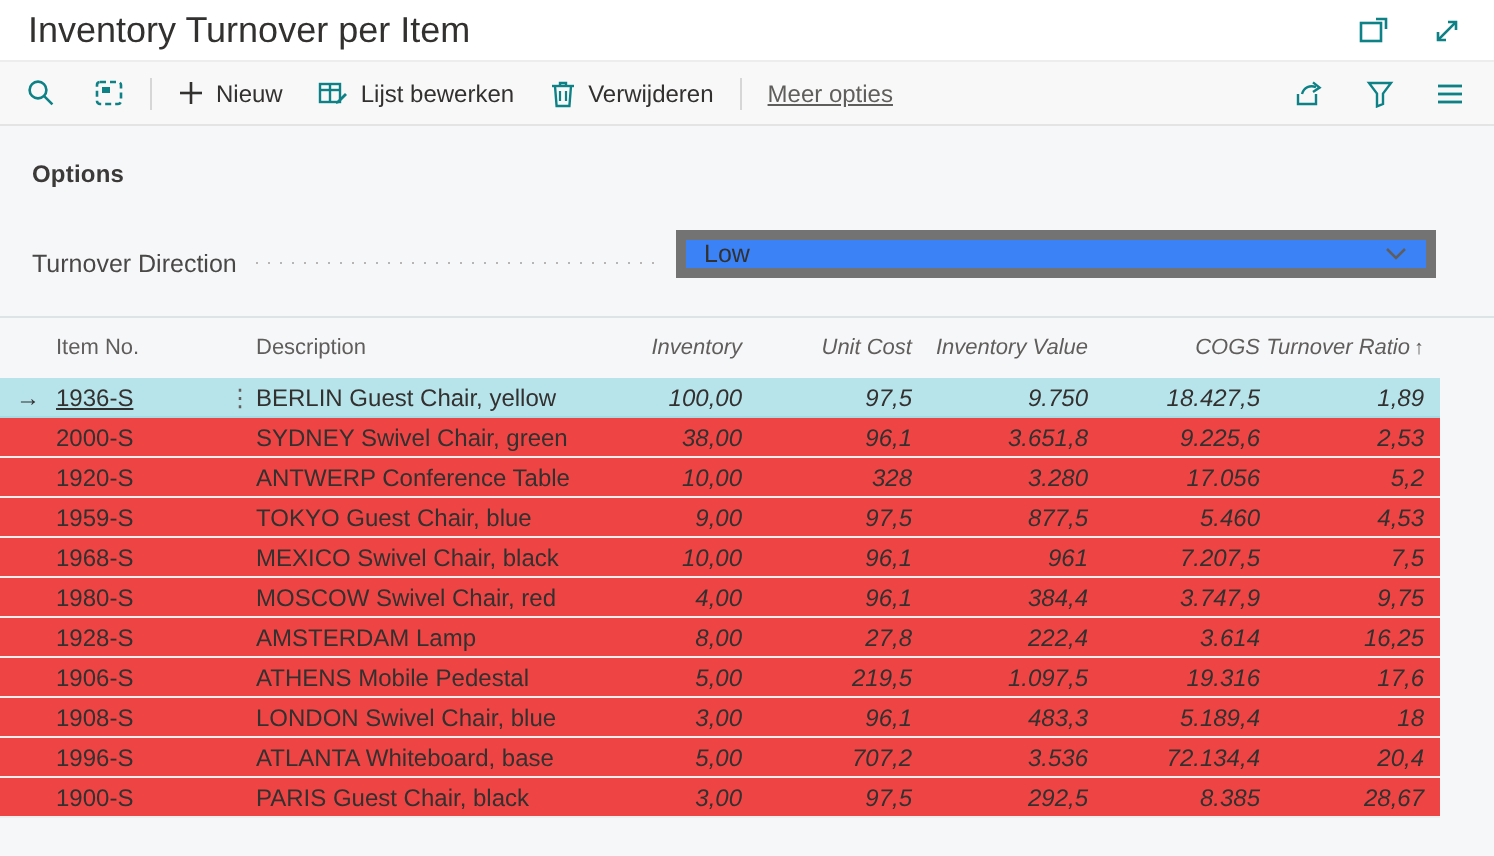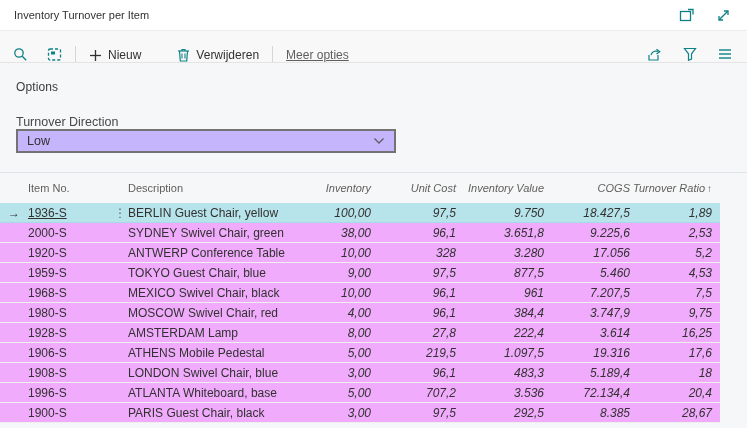--- a/index.html
+++ b/index.html
@@ -11,67 +11,67 @@
     overflow: hidden;
   }
   .page { width:747px; height:428px; position:relative; }
 
   
   .title-bar {
     height: 30px; background:#fff;
     display:flex; align-items:center;
     padding: 0 16px 0 14px;
   }
-  .title-bar .title { font-size: 11px; color:#323130; }
+  .title-bar .title { font-size: 18px; color:#323130; }
   .title-bar .spacer { flex:1; }
   .tb-icon { width:16px; height:16px; display:inline-flex; align-items:center; justify-content:center; cursor:pointer; }
   .title-bar .tb-icon + .tb-icon { margin-left: 20px; }
 
   
   .toolbar {
     height: 33px; background:#f8f8f8;
     border-top:1px solid #ededed; border-bottom:1px solid #e4e4e4;
-    display:flex; align-items:flex-end;
+    display:flex; align-items:center;
     padding: 0 14px 0 12px;
     font-size: 12px;
   }
   .tool-btn { display:inline-flex; align-items:center; gap:6px; cursor:pointer; color:#323130; white-space:nowrap; }
   .tool-btn .ico { display:inline-flex; align-items:center; }
   .toolbar .sep { width:1px; height:16px; background:#d6d6d6; margin: 0 13px; }
   .toolbar .gap { width:18px; }
   .toolbar .more { color:#605e5c;text-decoration:underline; }
   .toolbar .spacer { flex:1; }
   .toolbar .right-icons { display:flex; align-items:center; gap:19px; }
 
   
   .options { padding: 17px 29px 0 16px; }
-  .options-title { font-size:12px; font-weight:normal; color:#3b3a39; letter-spacing:.1px; }
-  .field-row { display:flex; align-items:flex-start; margin-top: 21px; flex-direction: column; }
+  .options-title { font-size:12px; font-weight:bold; color:#3b3a39; letter-spacing:.1px; }
+  .field-row { display:flex; align-items:flex-end; margin-top: 21px; }
   .field-label { font-size:12.5px; color:#494847; white-space:nowrap; }
   .leader {
     flex:1; height:1px; margin: 0 10px; align-self:center; position:relative; top:4px;
     background-image: repeating-linear-gradient(to right, #b8b6b4 0 1px, transparent 1px 6px);
   }
   .combobox {
-    width: 380px; height: 24px; background:#c4b5fd;
-    border:2px solid #737373;
+    width: 380px; height: 24px; background:#3b82f6;
+    border:5px solid #737373;
     display:flex; align-items:center; justify-content:space-between;
     padding: 0 9px; font-size:12.5px; color:#323130; cursor:pointer;
   }
 
   
   .grid-divider { margin-top: 19px; height:1px; background:#dde4e6; width:747px; }
   .grid { width: 720px; }
   .hdr-row {
     display:flex; align-items:center; height: 30px;
     font-size: 11px; color:#605e5c;
   }
   .row {
     display:flex; align-items:center; height: 20px;
-    background:#f0abfc; border-bottom:1px solid #efefef;
+    background:#ef4444; border-bottom:1px solid #efefef;
     font-size:12px; color:#323130; cursor:pointer;
   }
   .row.selected { background:#b7e4eb; border-bottom-color:#a4dbe4; }
   .c-arrow { width:28px; text-align:center; flex:none; }
   .c-item  { width:86px; flex:none; }
   .c-menu  { width:14px; flex:none; text-align:left; color:#605e5c; }
   .c-desc  { flex:1; padding-right:8px; overflow:hidden; white-space:nowrap; }
   .c-num   { text-align:right; flex:none;font-style:italic; }
   .c-inv   { width:85px; }
   .c-cost  { width:85px;padding-left:33px; }
@@ -128,20 +128,31 @@
       <span class="ico">
         <svg width="13" height="13" viewBox="0 0 13 13">
           <line x1="6.5" y1="1" x2="6.5" y2="12" stroke="#323130" stroke-width="1.3"></line>
           <line x1="1" y1="6.5" x2="12" y2="6.5" stroke="#323130" stroke-width="1.3"></line>
         </svg>
       </span>
       <span>Nieuw</span>
     </span>
     <span class="gap"></span>
 
+    <span class="tool-btn">
+      <span class="ico">
+        <svg width="15" height="14" viewBox="0 0 15 14">
+          <rect x="1" y="2" width="10" height="9" fill="none" stroke="#0d8185" stroke-width="1.2"></rect>
+          <line x1="1" y1="5" x2="11" y2="5" stroke="#0d8185" stroke-width="1.2"></line>
+          <line x1="6" y1="2" x2="6" y2="11" stroke="#0d8185" stroke-width="1.2"></line>
+          <path d="M9.5 10.5 L13.5 6.5 L14.5 7.5 L10.5 11.5 L9 12 Z" fill="#0d8185"></path>
+        </svg>
+      </span>
+      <span>Lijst bewerken</span>
+    </span>
     <span class="gap"></span>
 
     <span class="tool-btn">
       <span class="ico">
         <svg width="13" height="14" viewBox="0 0 13 14">
           <line x1="1" y1="3" x2="12" y2="3" stroke="#0d8185" stroke-width="1.2"></line>
           <path d="M5 3 V1.5 h3 V3" fill="none" stroke="#0d8185" stroke-width="1.2"></path>
           <path d="M2.5 3 L3.3 13 h6.4 L10.5 3" fill="none" stroke="#0d8185" stroke-width="1.2"></path>
           <line x1="5" y1="5.5" x2="5" y2="10.5" stroke="#0d8185" stroke-width="1.1"></line>
           <line x1="8" y1="5.5" x2="8" y2="10.5" stroke="#0d8185" stroke-width="1.1"></line>

